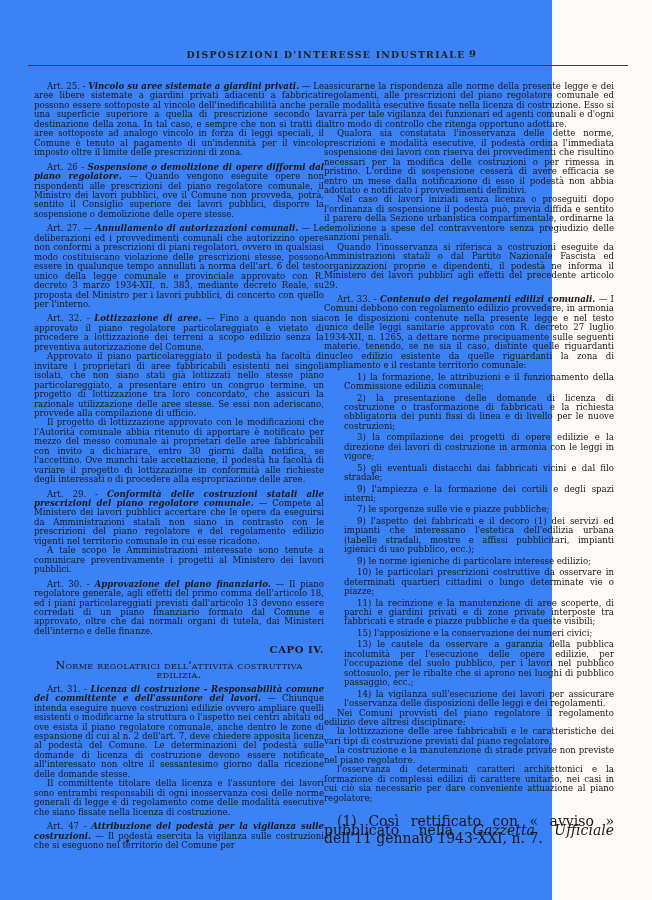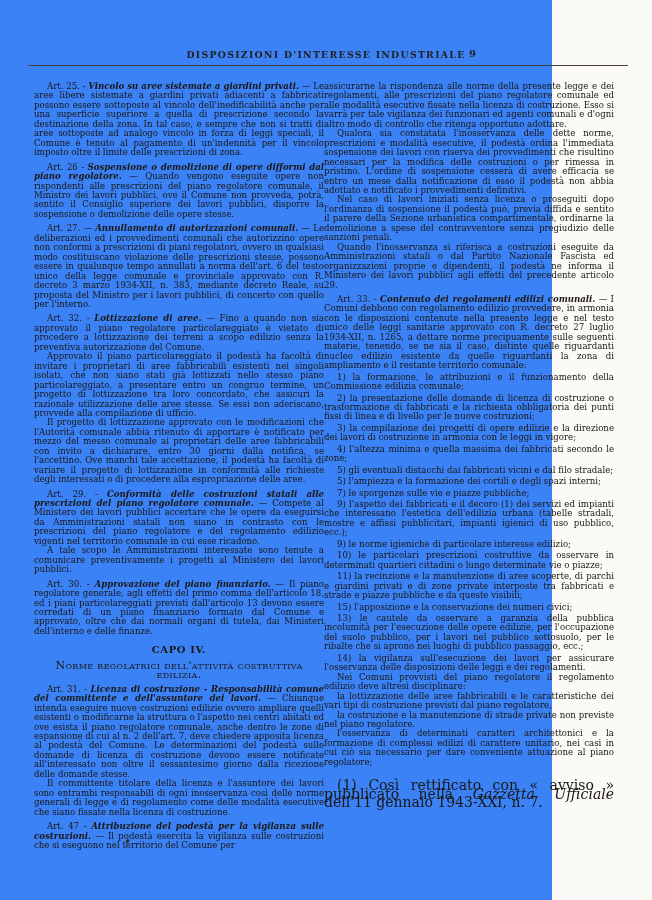--- a/index.html
+++ b/index.html
@@ -40,25 +40,25 @@
     text-align:justify;
     font-size:8.6px;
     line-height:9.45px;
     color:#1a1714;
     hyphens:auto;
   }
   .blk{margin:0;text-indent:13px;}
   .blk.article{margin-top:5px;}
   .col .blk:first-child{margin-top:0;}
   .blk.para_flush{text-indent:0;}
-  .blk.item{margin-top:2px;}
+  .blk.item{margin-top:2px;margin-left:20px;}
   .article-label{font-style:normal;}
   .article-title{font-style:italic;font-weight:bold;}
   .blk.chapter{
-    text-align:center;text-indent:0;
+    text-align:right;text-indent:0;
     font-weight:bold;font-size:10px;letter-spacing:0.6px;
     margin-top:9px;margin-bottom:6px;
   }
   .blk.section{
     text-align:center;text-indent:0;
     font-variant:small-caps;
     font-size:11px;letter-spacing:0.35px;
     margin-bottom:5px;
   }
   .blk.footnote{
@@ -99,23 +99,22 @@
       </div>
     <div class="col">
         <p class="blk para_flush">assicurarne la rispondenza alle norme della presente legge e dei regolamenti, alle prescrizioni del piano regolatore comunale ed alle modalità esecutive fissate nella licenza di costruzione. Esso si varrà per tale vigilanza dei funzionari ed agenti comunali e d'ogni altro modo di controllo che ritenga opportuno adottare.</p>
         <p class="blk para">Qualora sia constatata l'inosservanza delle dette norme, prescrizioni e modalità esecutive, il podestà ordina l'immediata sospensione dei lavori con riserva dei provvedimenti che risultino necessari per la modifica delle costruzioni o per rimessa in pristino. L'ordine di sospensione cesserà di avere efficacia se entro un mese dalla notificazione di esso il podestà non abbia adottato e notificato i provvedimenti definitivi.</p>
         <p class="blk para">Nel caso di lavori iniziati senza licenza o proseguiti dopo l'ordinanza di sospensione il podestà può, previa diffida e sentito il parere della Sezione urbanistica compartimentale, ordinarne la demolizione a spese del contravventore senza pregiudizio delle sanzioni penali.</p>
         <p class="blk para">Quando l'inosservanza si riferisca a costruzioni eseguite da Amministrazioni statali o dal Partito Nazionale Fascista ed organizzazioni proprie e dipendenti, il podestà ne informa il Ministero dei lavori pubblici agli effetti del precedente articolo 29.</p>
         <p class="blk article"><span class="article-label">Art. 33.</span> - <span class="article-title">Contenuto dei regolamenti edilizi comunali.</span> — I Comuni debbono con regolamento edilizio provvedere, in armonia con le disposizioni contenute nella presente legge e nel testo unico delle leggi sanitarie approvato con R. decreto 27 luglio 1934-XII, n. 1265, a dettare norme precipuamente sulle seguenti materie, tenendo, se ne sia il caso, distinte quelle riguardanti nucleo edilizio esistente da quelle riguardanti la zona di ampliamento e il restante territorio comunale:</p>
         <p class="blk item">1) la formazione, le attribuzioni e il funzionamento della Commissione edilizia comunale;</p>
         <p class="blk item">2) la presentazione delle domande di licenza di costruzione o trasformazione di fabbricati e la richiesta obbligatoria dei punti fissi di linea e di livello per le nuove costruzioni;</p>
         <p class="blk item">3) la compilazione dei progetti di opere edilizie e la direzione dei lavori di costruzione in armonia con le leggi in vigore;</p>
-        <p class="blk item">4) l'altezza minima e quella massima dei fabbricati secondo le zone;</p>
         <p class="blk item">5) gli eventuali distacchi dai fabbricati vicini e dal filo stradale;</p>
-        <p class="blk item">5) l'ampiezza e la formazione dei cortili e degli spazi interni;</p>
+        <p class="blk item">9) l'ampiezza e la formazione dei cortili e degli spazi interni;</p>
         <p class="blk item">7) le sporgenze sulle vie e piazze pubbliche;</p>
         <p class="blk item">9) l'aspetto dei fabbricati e il decoro (1) dei servizi ed impianti che interessano l'estetica dell'edilizia urbana (tabelle stradali, mostre e affissi pubblicitari, impianti igienici di uso pubblico, ecc.);</p>
         <p class="blk item">9) le norme igieniche di particolare interesse edilizio;</p>
         <p class="blk item">10) le particolari prescrizioni costruttive da osservare in determinati quartieri cittadini o lungo determinate vie o piazze;</p>
         <p class="blk item">11) la recinzione e la manutenzione di aree scoperte, di parchi e giardini privati e di zone private interposte tra fabbricati e strade e piazze pubbliche e da queste visibili;</p>
         <p class="blk item">15) l'apposizione e la conservazione dei numeri civici;</p>
         <p class="blk item">13) le cautele da osservare a garanzia della pubblica incolumità per l'esecuzione delle opere edilizie, per l'occupazione del suolo pubblico, per i lavori nel pubblico sottosuolo, per le ribalte che si aprono nei luoghi di pubblico passaggio, ecc.;</p>
         <p class="blk item">14) la vigilanza sull'esecuzione dei lavori per assicurare l'osservanza delle disposizioni delle leggi e dei regolamenti.</p>
         <p class="blk para">Nei Comuni provvisti del piano regolatore il regolamento edilizio deve altresì disciplinare:</p>
         <p class="blk para">la lottizzazione delle aree fabbricabili e le caratteristiche dei vari tipi di costruzione previsti dal piano regolatore,</p>

